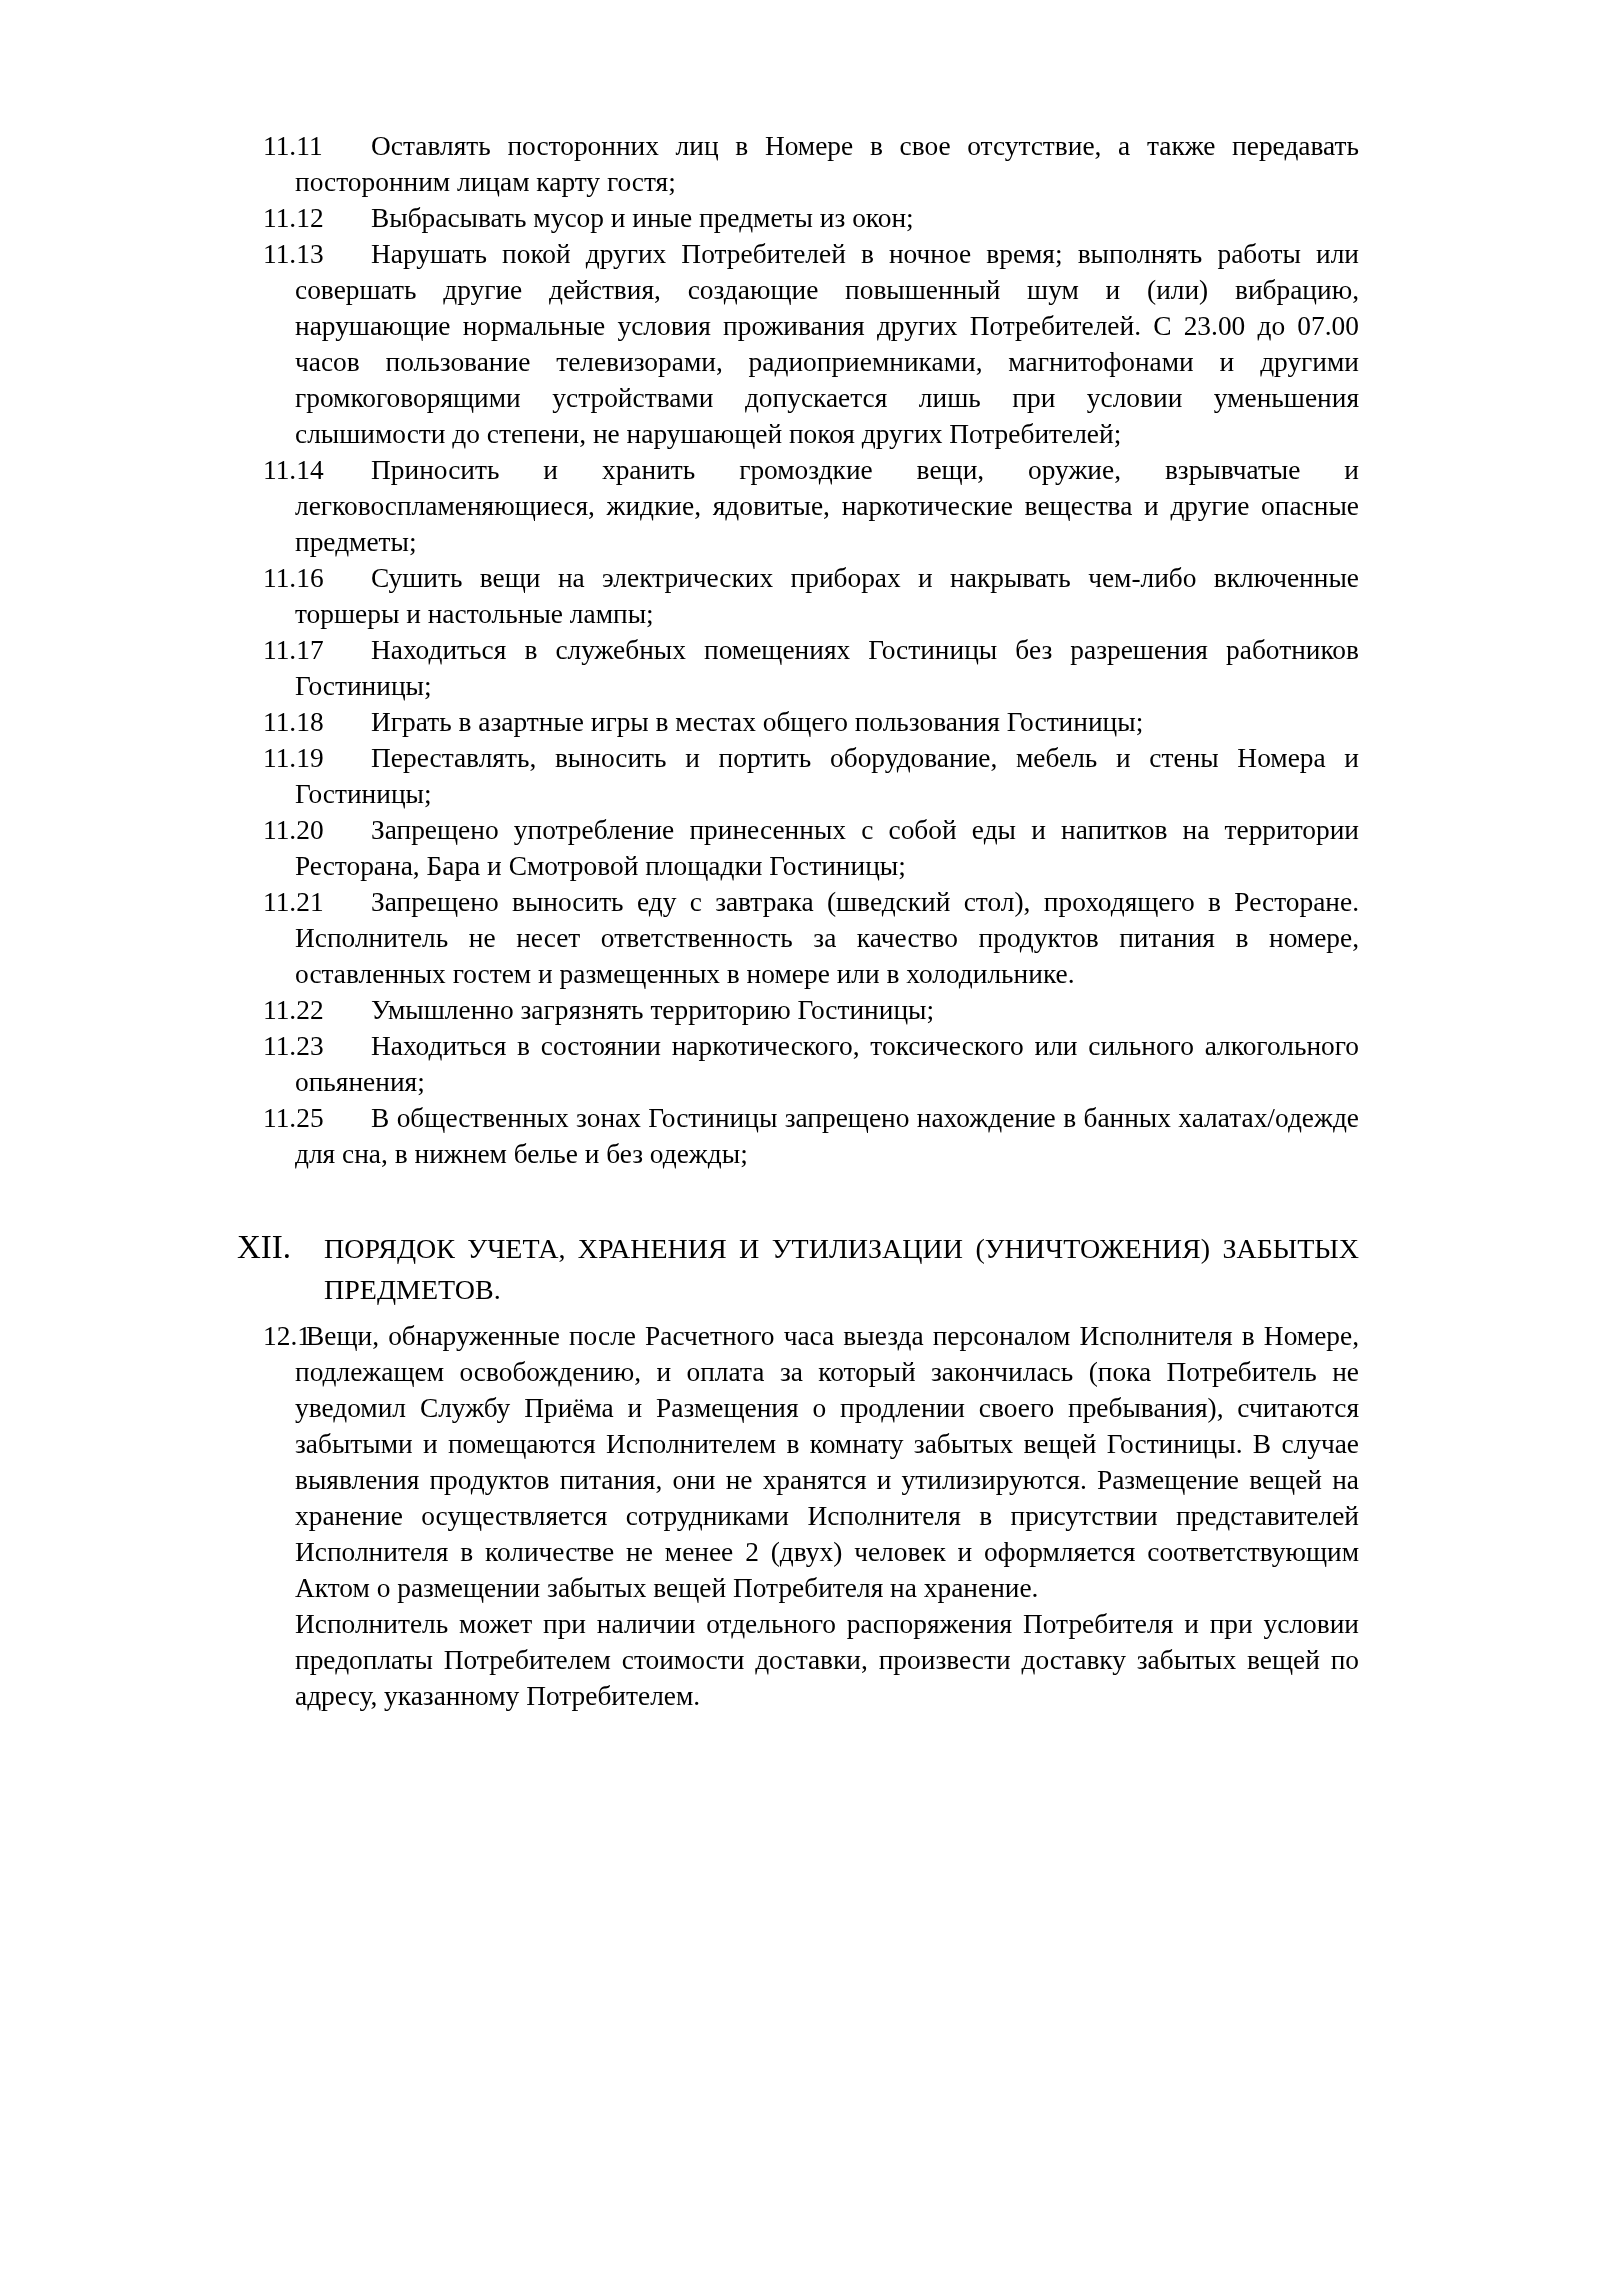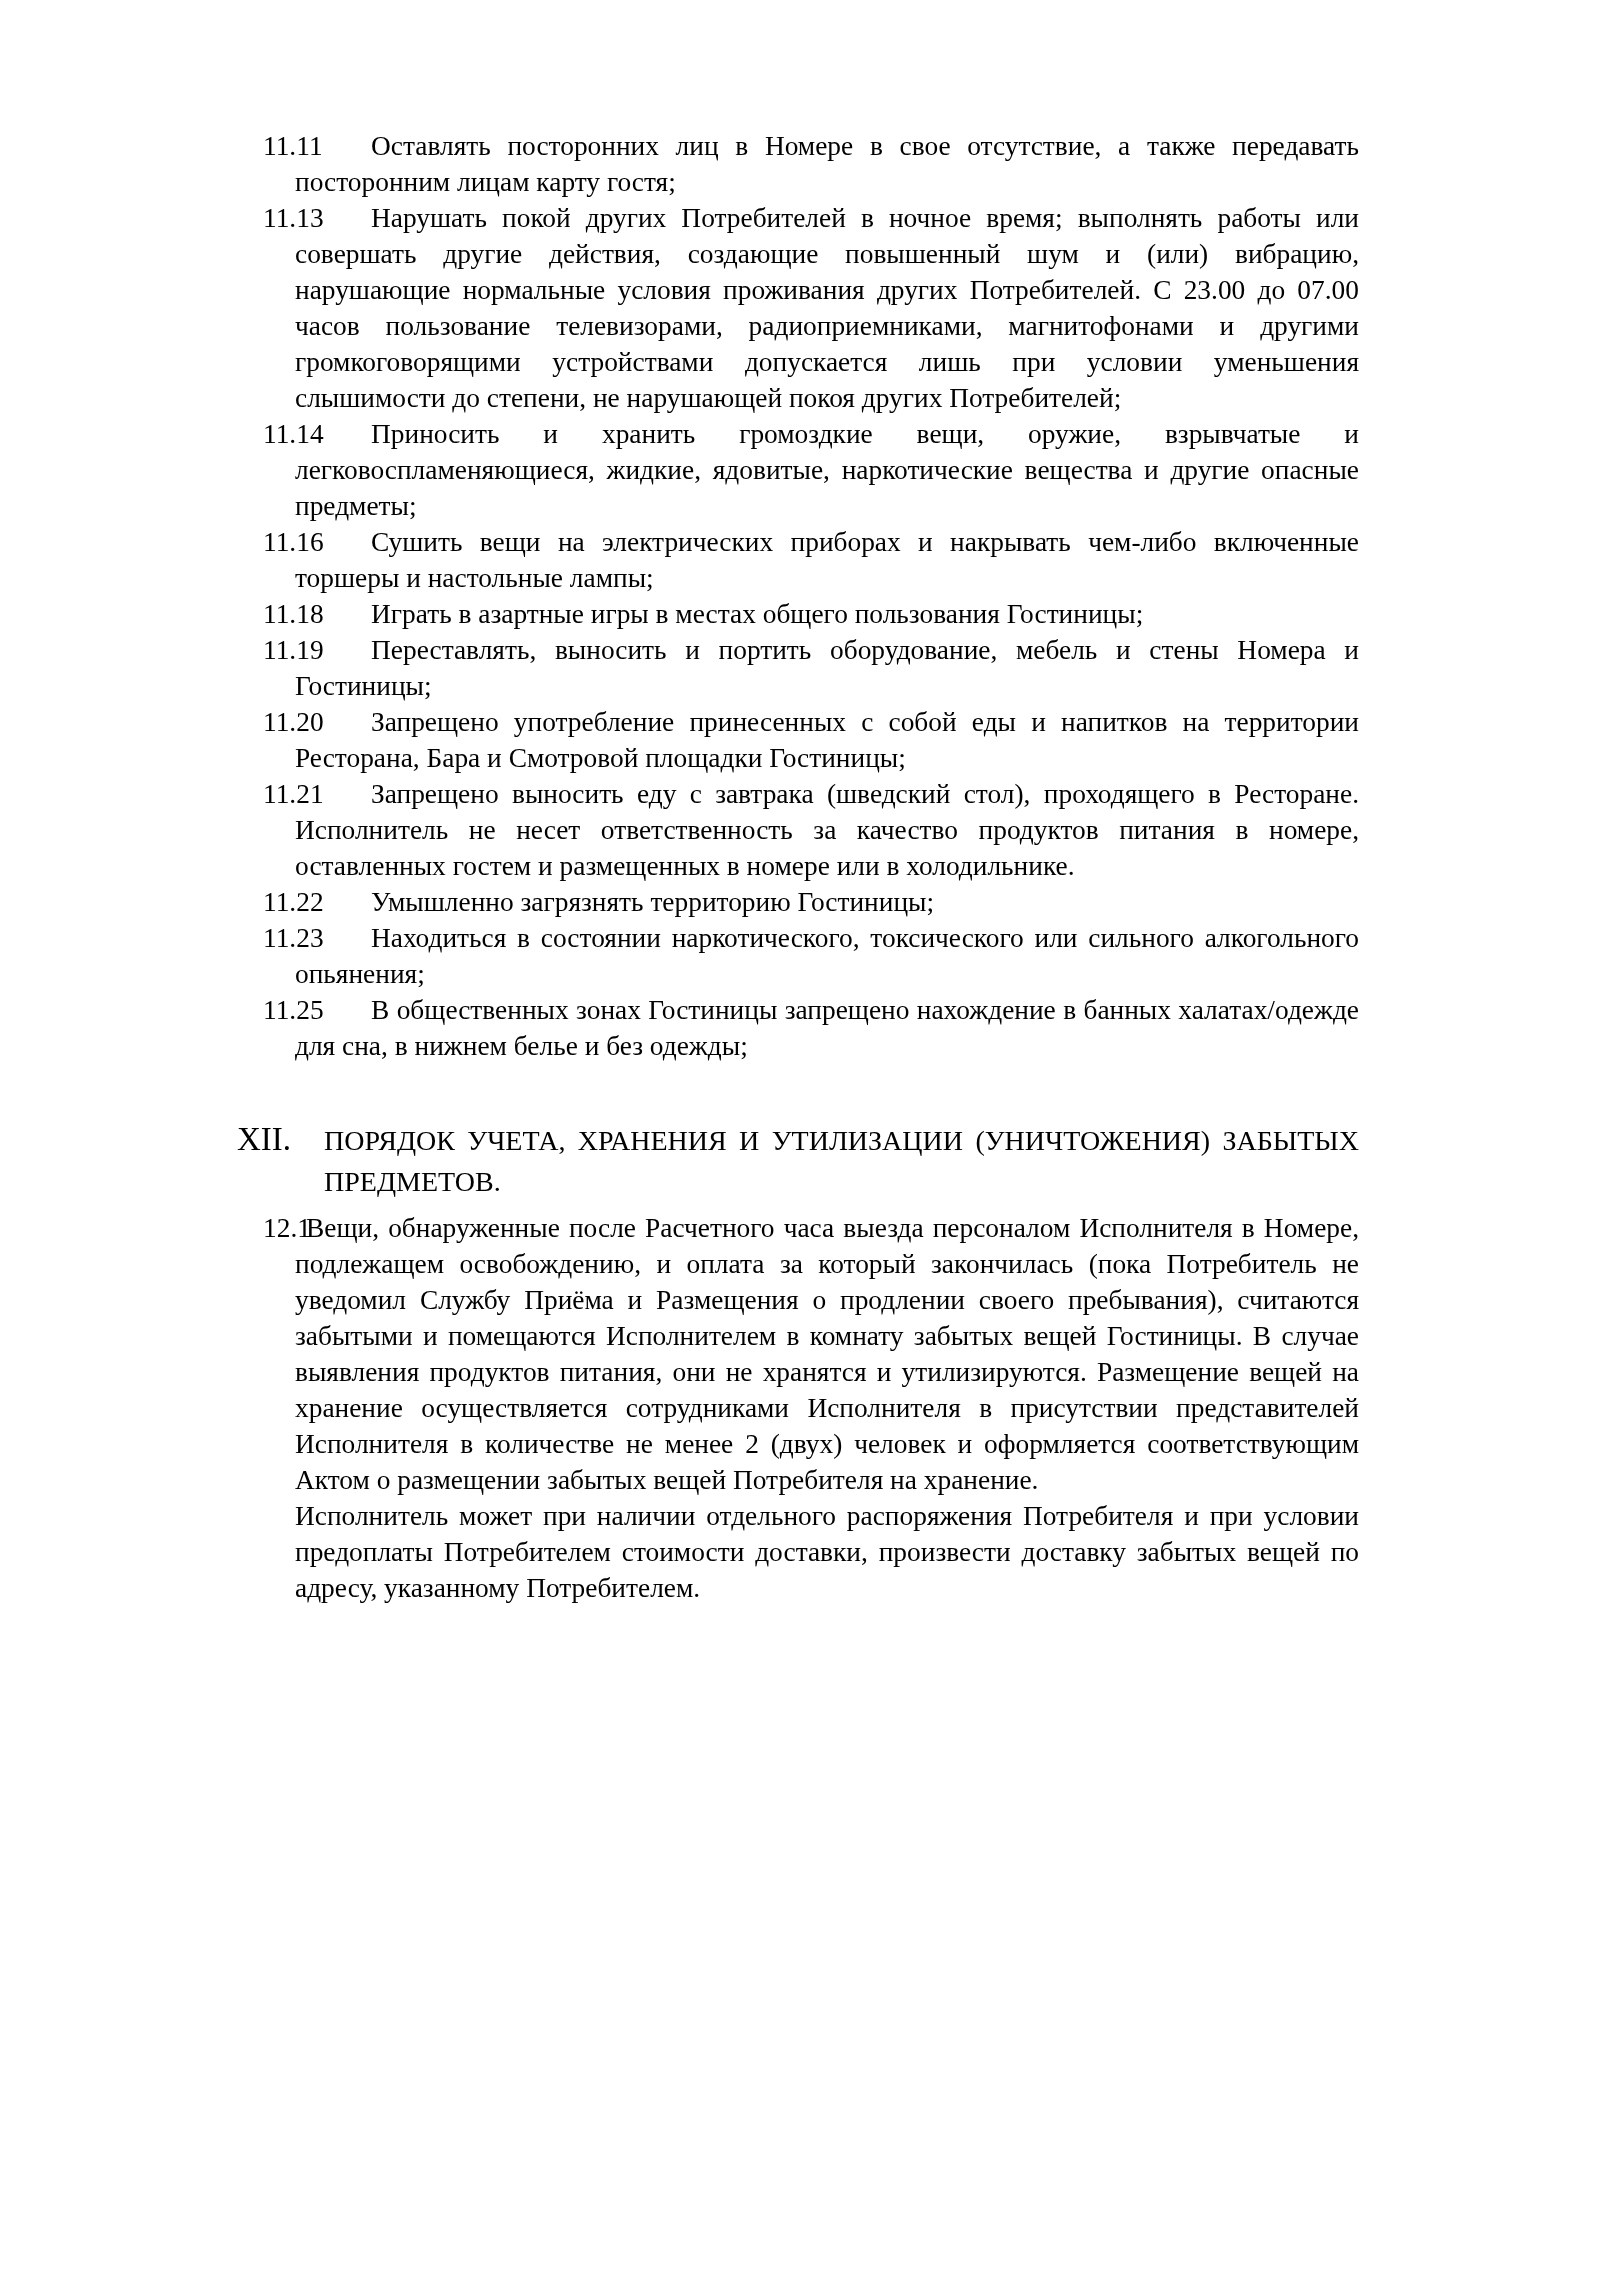--- a/index.html
+++ b/index.html
@@ -57,23 +57,25 @@
     text-align: justify;
   }
 </style>
 </head>
 <body>
 
 <div class="page">
 
   <div id="rules-list">
       <div class="rule"><span class="num">11.11</span><span>Оставлять посторонних лиц в Номере в свое отсутствие, а также передавать посторонним лицам карту гостя;</span></div>
+      <div class="rule"><span class="num">11.12</span><span>Выбрасывать мусор и иные предметы из окон;</span></div>
       <div class="rule"><span class="num">11.13</span><span>Нарушать покой других Потребителей в ночное время; выполнять работы или совершать другие действия, создающие повышенный шум и (или) вибрацию, нарушающие нормальные условия проживания других Потребителей. С 23.00 до 07.00 часов пользование телевизорами, радиоприемниками, магнитофонами и другими громкоговорящими устройствами допускается лишь при условии уменьшения слышимости до степени, не нарушающей покоя других Потребителей;</span></div>
       <div class="rule"><span class="num">11.14</span><span>Приносить и хранить громоздкие вещи, оружие, взрывчатые и легковоспламеняющиеся, жидкие, ядовитые, наркотические вещества и другие опасные предметы;</span></div>
       <div class="rule"><span class="num">11.16</span><span>Сушить вещи на электрических приборах и накрывать чем-либо включенные торшеры и настольные лампы;</span></div>
+      <div class="rule"><span class="num">11.17</span><span>Находиться в служебных помещениях Гостиницы без разрешения работников Гостиницы;</span></div>
       <div class="rule"><span class="num">11.18</span><span>Играть в азартные игры в местах общего пользования Гостиницы;</span></div>
       <div class="rule"><span class="num">11.19</span><span>Переставлять, выносить и портить оборудование, мебель и стены Номера и Гостиницы;</span></div>
       <div class="rule"><span class="num">11.20</span><span>Запрещено употребление принесенных с собой еды и напитков на территории Ресторана, Бара и Смотровой площадки Гостиницы;</span></div>
       <div class="rule"><span class="num">11.21</span><span>Запрещено выносить еду с завтрака (шведский стол), проходящего в Ресторане. Исполнитель не несет ответственность за качество продуктов питания в номере, оставленных гостем и размещенных в номере или в холодильнике.</span></div>
       <div class="rule"><span class="num">11.22</span><span>Умышленно загрязнять территорию Гостиницы;</span></div>
       <div class="rule"><span class="num">11.23</span><span>Находиться в состоянии наркотического, токсического или сильного алкогольного опьянения;</span></div>
       <div class="rule"><span class="num">11.25</span><span>В общественных зонах Гостиницы запрещено нахождение в банных халатах/одежде для сна, в нижнем белье и без одежды;</span></div>
     </div>
 
   <div class="heading"><span class="hnum">XII.</span><span>ПОРЯДОК УЧЕТА, ХРАНЕНИЯ И УТИЛИЗАЦИИ (УНИЧТОЖЕНИЯ) ЗАБЫТЫХ ПРЕДМЕТОВ.</span></div>

